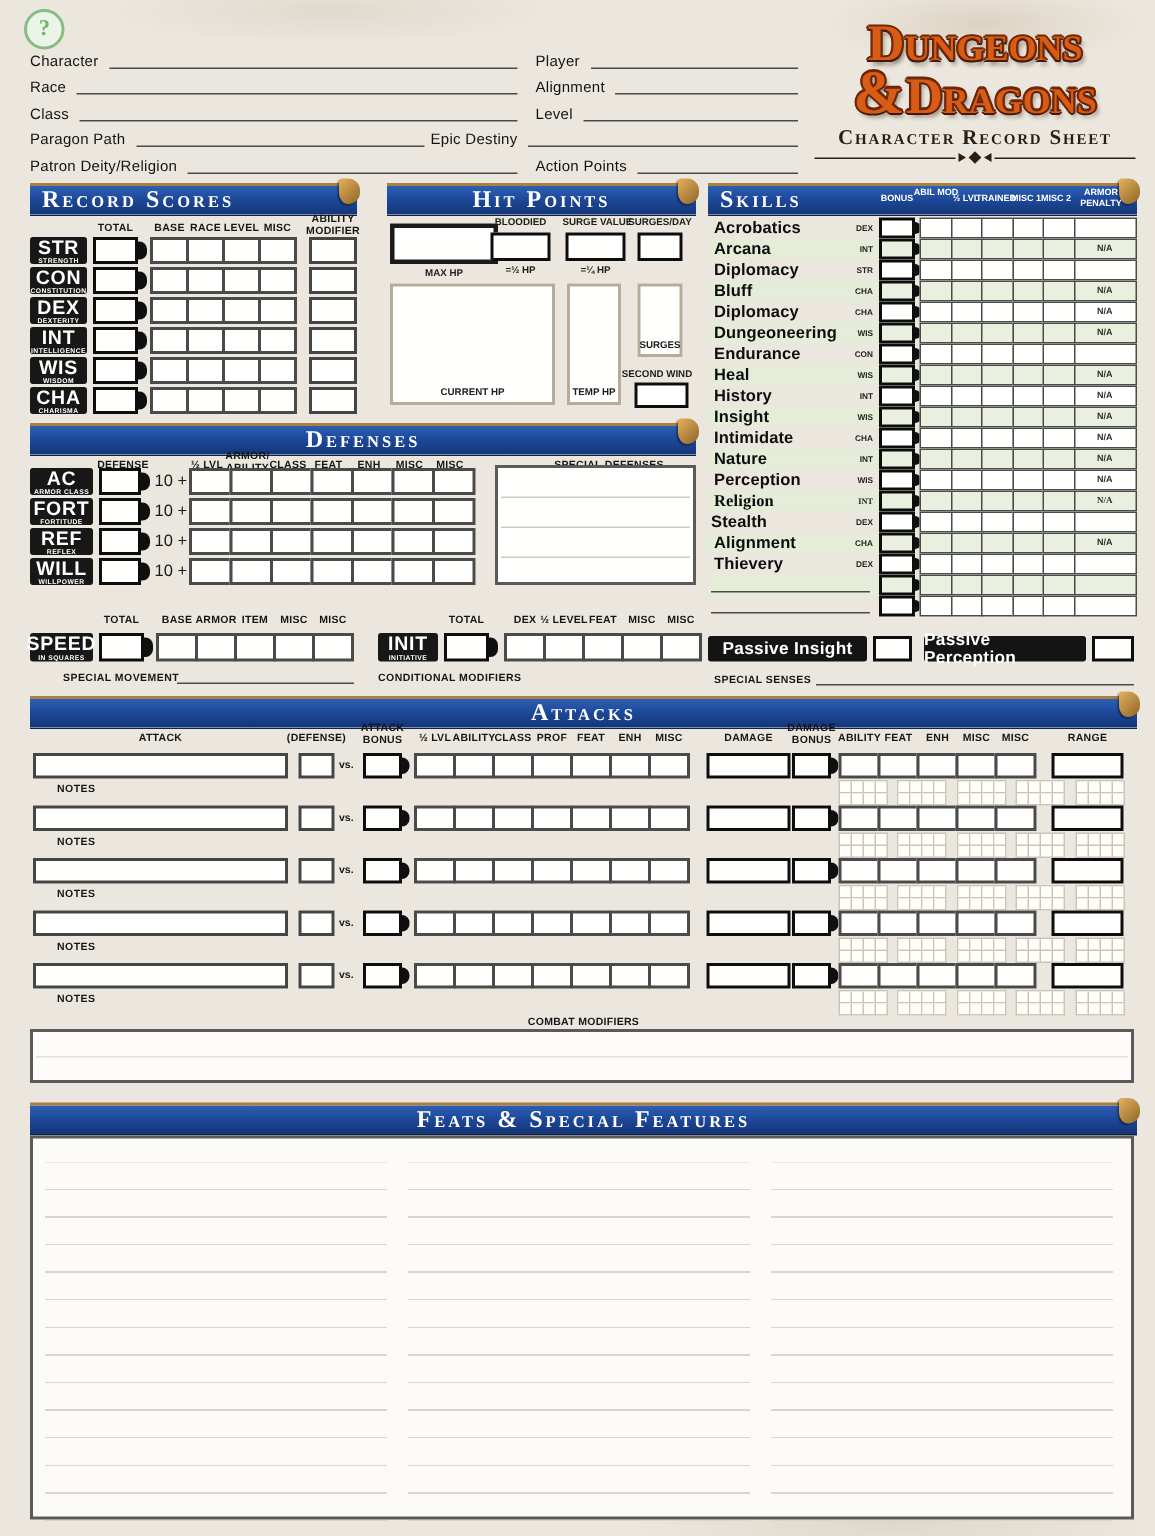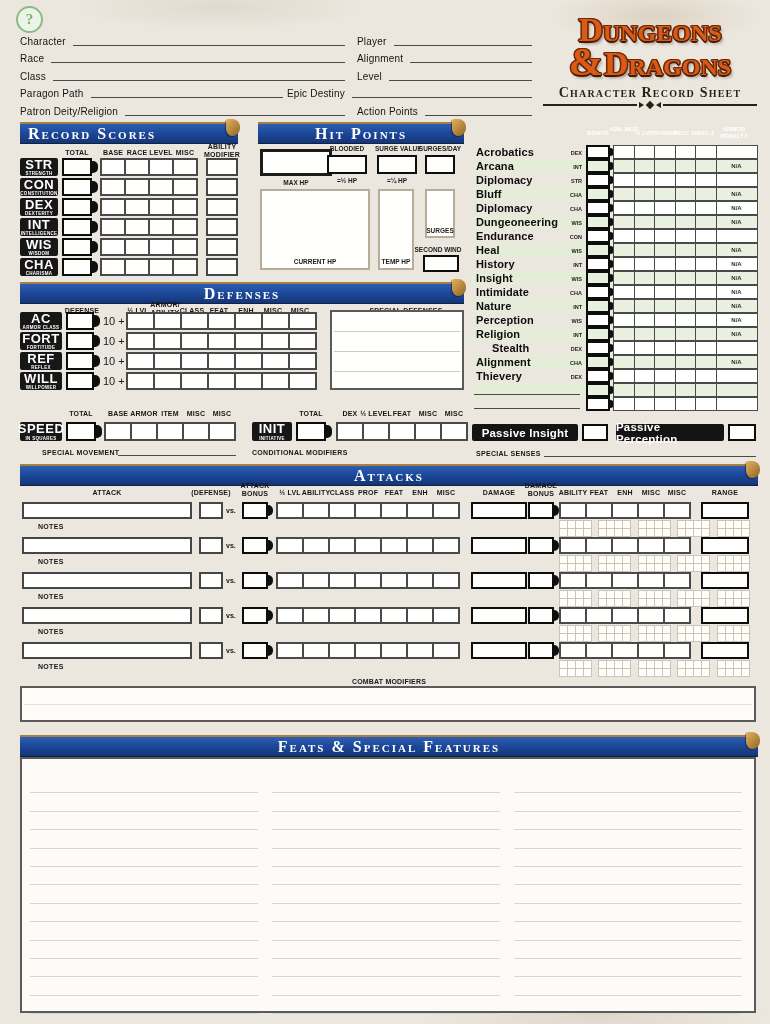--- a/index.html
+++ b/index.html
@@ -282,20 +282,24 @@
   <div class="inlabel" style="left:2px;top:136px;width:110px;">CURRENT HP</div>
   <div class="wbox grayb" style="left:120px;top:67px;width:36px;height:81px;"></div>
   <div class="inlabel" style="left:120px;top:136px;width:36px;">TEMP HP</div>
   <div class="wbox grayb" style="left:167px;top:67px;width:30px;height:49px;"></div>
   <div class="inlabel" style="left:167px;top:105px;width:30px;">SURGES</div>
   <div class="inlabel" style="left:155px;top:124px;width:50px;">SECOND WIND</div>
   <div class="wbox heavy" style="left:165px;top:133px;width:36px;height:17px;"></div>
 </div>
 
 <div id="skills" class="abs" style="left:472px;top:122px;width:286px;height:300px;">
+  <div class="banner left" style="left:0;top:0;width:286px;">
+    <span class="btitle">Skills</span>
+    <i class="curlicue"></i>
+  </div>
 <div class="bcol" style="left: 126px; top: 8px;">BONUS</div>
     <div class="bcol wrap" style="left: 152px; top: 4px; width: 30px;">ABIL MOD</div>
     <div class="bcol" style="left: 172px; top: 8px;">½ LVL</div>
     <div class="bcol" style="left: 192px; top: 8px;">TRAINED</div>
     <div class="bcol" style="left: 212px; top: 8px;">MISC 1</div>
     <div class="bcol" style="left: 232px; top: 8px;">MISC 2</div>
     <div class="bcol wrap" style="left: 262px; top: 4px; width: 30px;">ARMOR PENALTY</div>
     <div class="skrow" style="left: 0px; top: 23px; width: 286px; height: 14px;">
       <div class="sname" style="left: 4px; top: 1px;">Acrobatics</div>
       <div class="sabil" style="left: 74px; top: 4.5px; width: 36px;">DEX</div>
@@ -471,36 +475,36 @@
       <div class="tab" style="left: 137px; top: 3px; width: 5px; height: 8px;"></div>
       <div class="cells" style="left: 141px; top: 0px;">
         <div class="c" style="width: 22px; height: 13.5px;"></div>
         <div class="c" style="width: 22px; height: 13.5px;"></div>
         <div class="c" style="width: 22px; height: 13.5px;"></div>
         <div class="c" style="width: 22px; height: 13.5px;"></div>
         <div class="c" style="width: 22px; height: 13.5px;"></div>
         <div class="c" style="width: 42px; height: 13.5px;">N/A</div>
       </div>
     </div>
-    <div class="skrow green" style="left: 0px; top: 205px; width: 286px; height: 14px;">
+    <div class="skrow green" style="left: 0px; top: 205px; width: 286px; height: 14px; font-family: Liberation Serif, serif;">
       <div class="sname" style="left: 4px; top: 1px;">Religion</div>
       <div class="sabil" style="left: 74px; top: 4.5px; width: 36px;">INT</div>
       <div class="wbox heavy" style="left: 114px; top: 0px; width: 24px; height: 13.5px;"></div>
       <div class="tab" style="left: 137px; top: 3px; width: 5px; height: 8px;"></div>
       <div class="cells" style="left: 141px; top: 0px;">
         <div class="c" style="width: 22px; height: 13.5px;"></div>
         <div class="c" style="width: 22px; height: 13.5px;"></div>
         <div class="c" style="width: 22px; height: 13.5px;"></div>
         <div class="c" style="width: 22px; height: 13.5px;"></div>
         <div class="c" style="width: 22px; height: 13.5px;"></div>
         <div class="c" style="width: 42px; height: 13.5px;">N/A</div>
       </div>
     </div>
     <div class="skrow" style="left: 0px; top: 219px; width: 286px; height: 14px;">
-      <div class="sname" style="left: 20px; top: 1px;">Stealth</div>
+      <div class="sname" style="left: 2px; top: 1px;">Stealth</div>
       <div class="sabil" style="left: 74px; top: 4.5px; width: 36px;">DEX</div>
       <div class="wbox heavy" style="left: 114px; top: 0px; width: 24px; height: 13.5px;"></div>
       <div class="tab" style="left: 137px; top: 3px; width: 5px; height: 8px;"></div>
       <div class="cells" style="left: 141px; top: 0px;">
         <div class="c" style="width: 22px; height: 13.5px;"></div>
         <div class="c" style="width: 22px; height: 13.5px;"></div>
         <div class="c" style="width: 22px; height: 13.5px;"></div>
         <div class="c" style="width: 22px; height: 13.5px;"></div>
         <div class="c" style="width: 22px; height: 13.5px;"></div>
         <div class="c" style="width: 42px; height: 13.5px;"></div>

